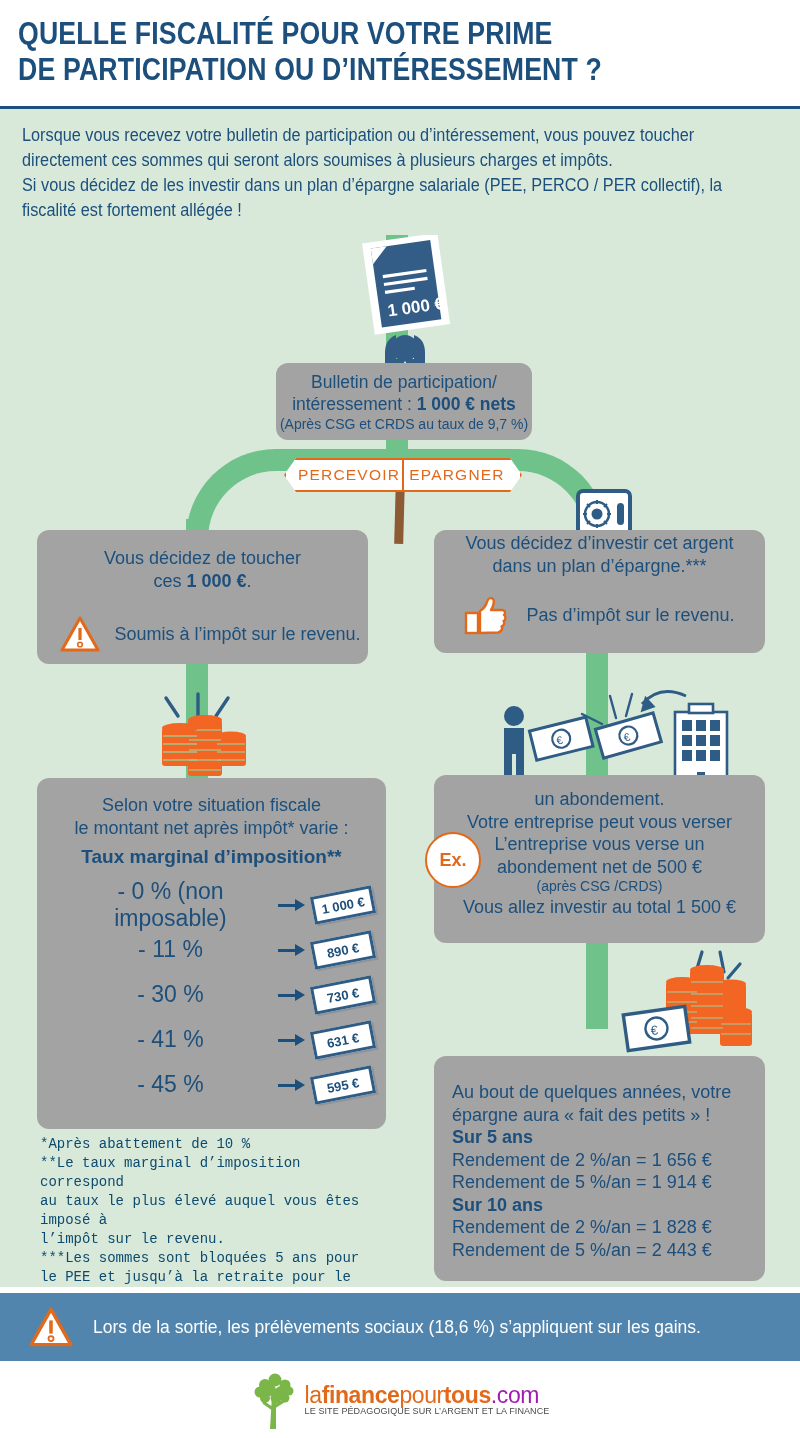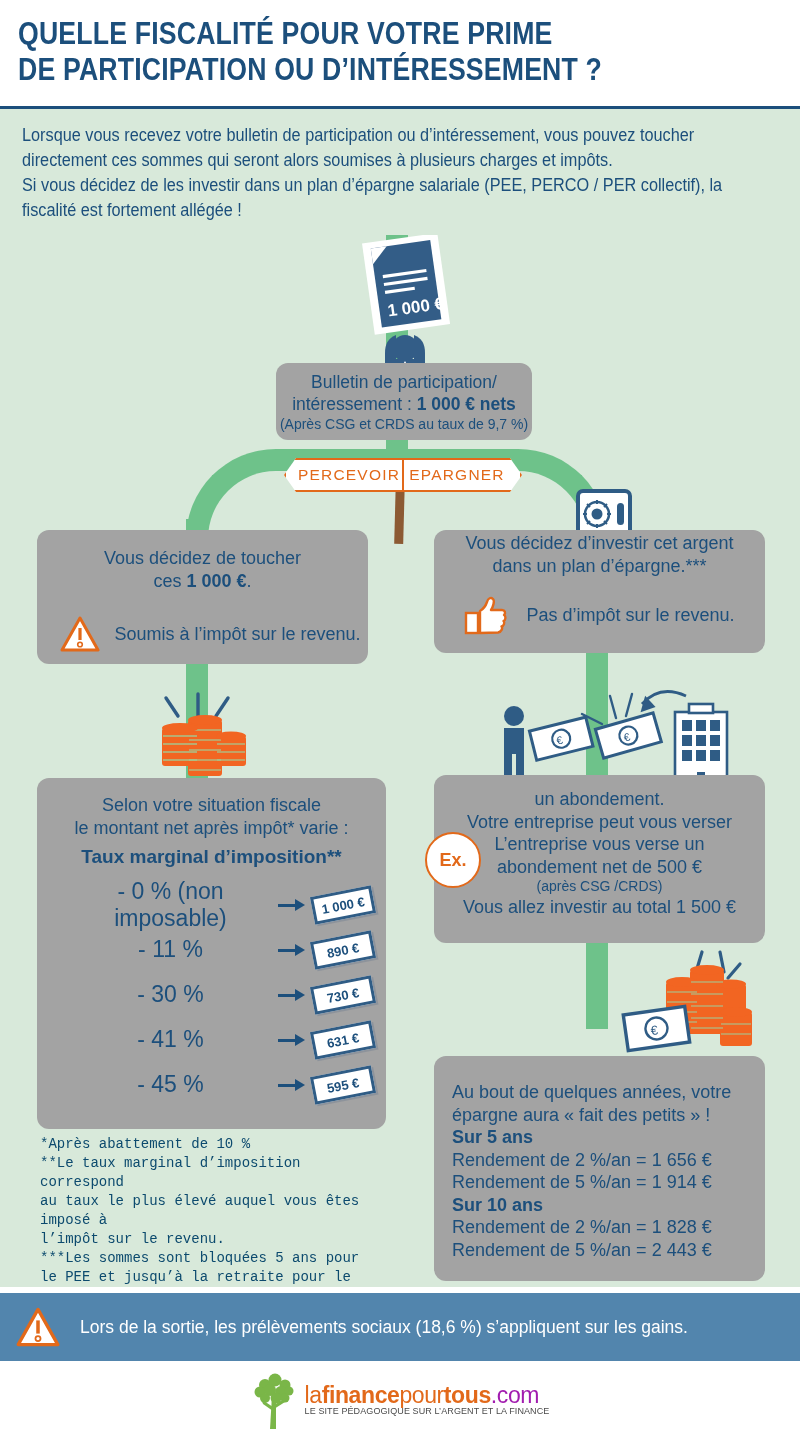--- a/index.html
+++ b/index.html
@@ -183,21 +183,21 @@
 
   
   .warn-tri { display: inline-block; vertical-align: middle; }
 
   
   .bluebar {
     position: absolute; left: 0; top: 1293px;
     width: 800px; height: 68px;
     background: #5285ad;
     display: flex; align-items: center;
-    padding-left: 16px;
+    padding-left: 29px;
   }
   .bluebar-text {
     color: #ffffff;
     font-family: "Liberation Sans Narrow", "Liberation Sans", sans-serif;
     font-size: 17.5px;
     margin-left: 20px;
   }
 
   
   .footer {

